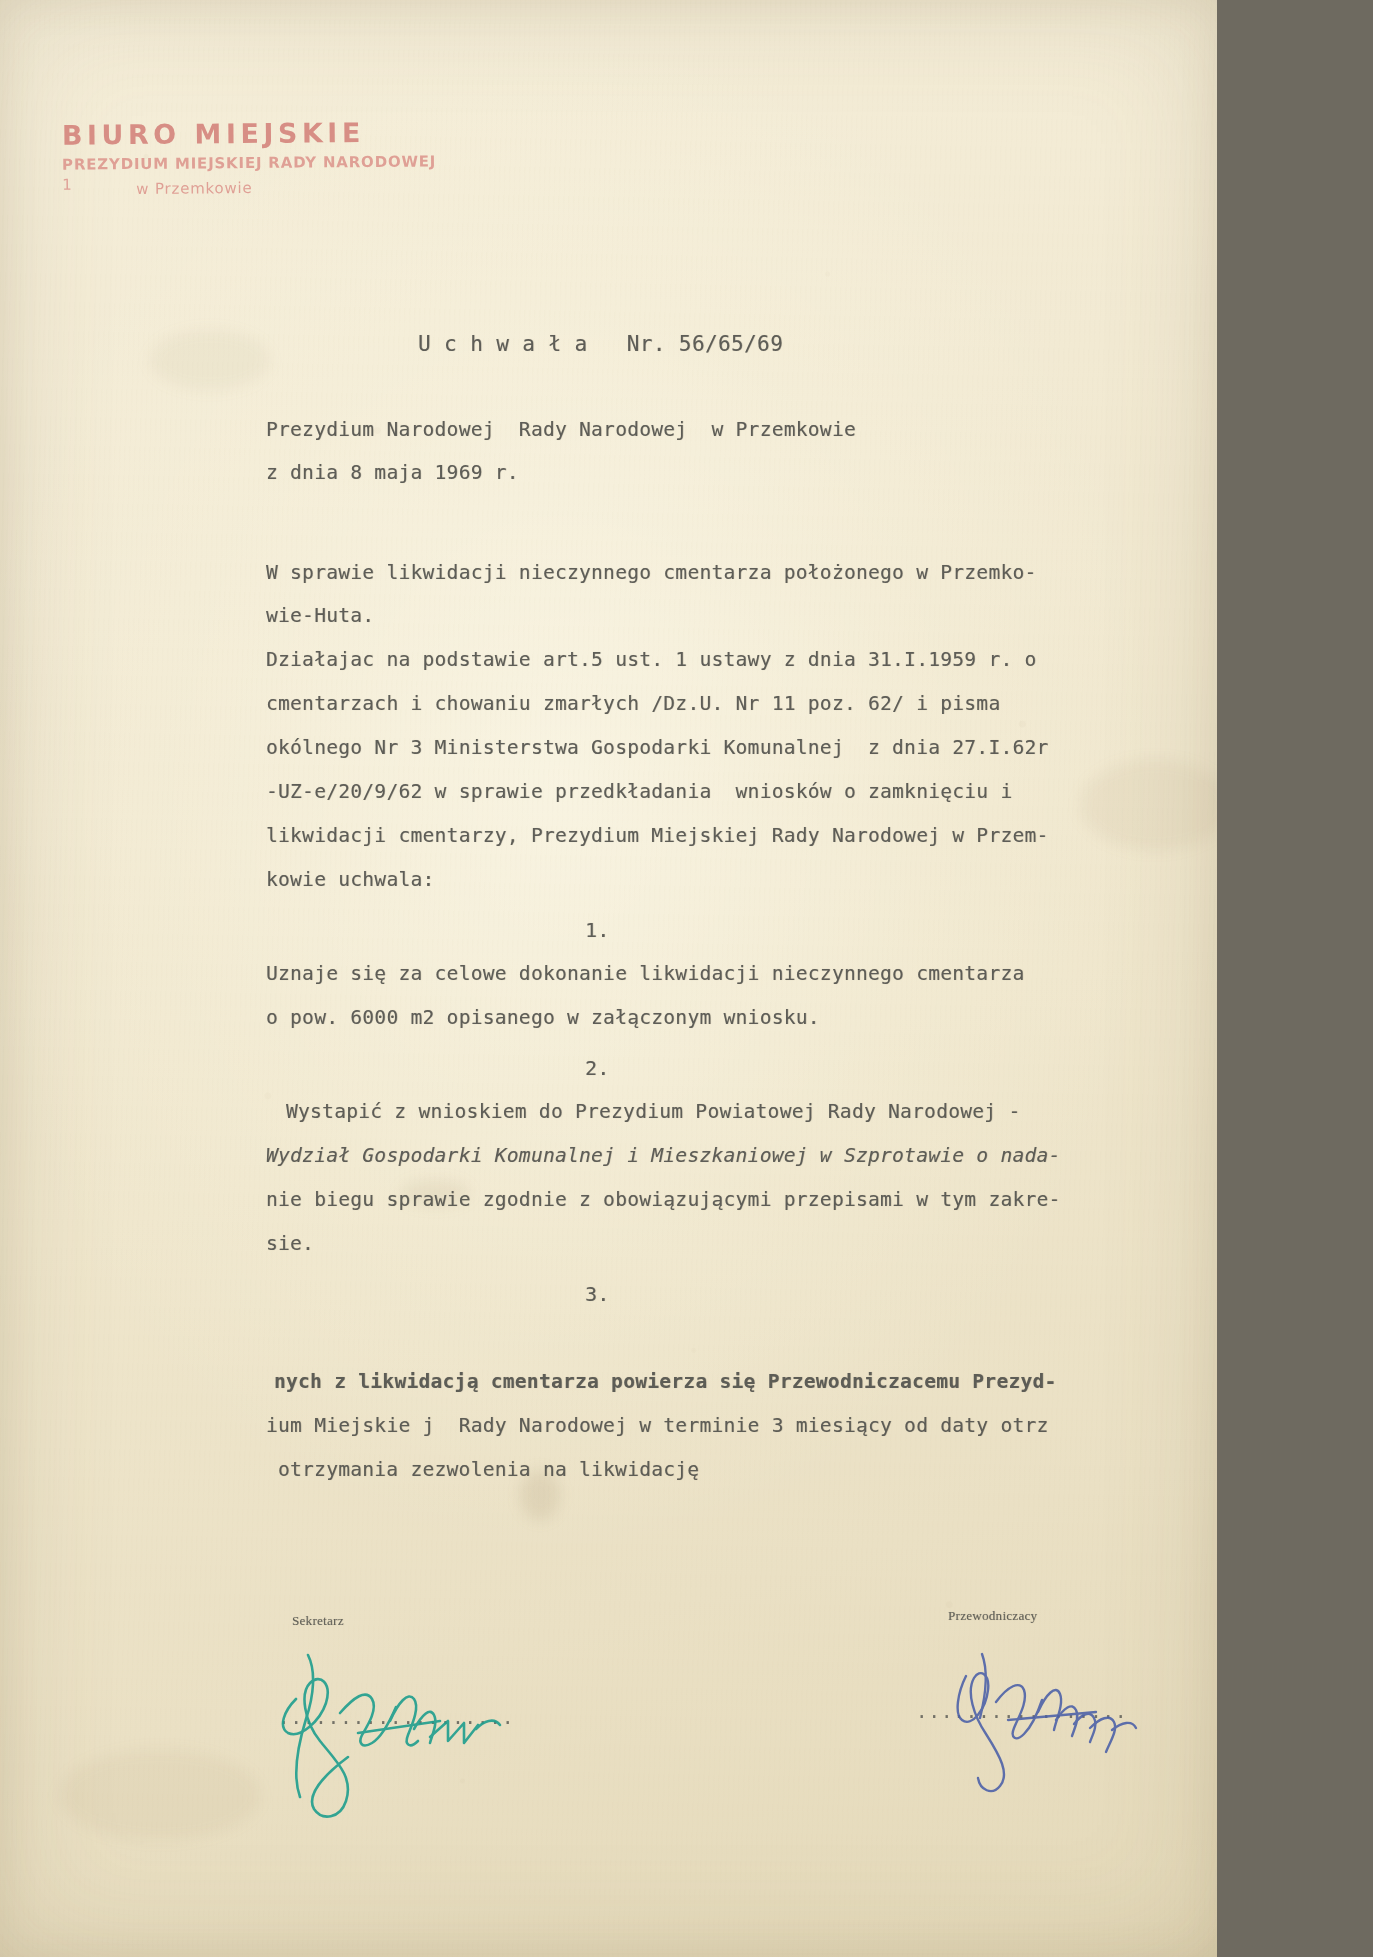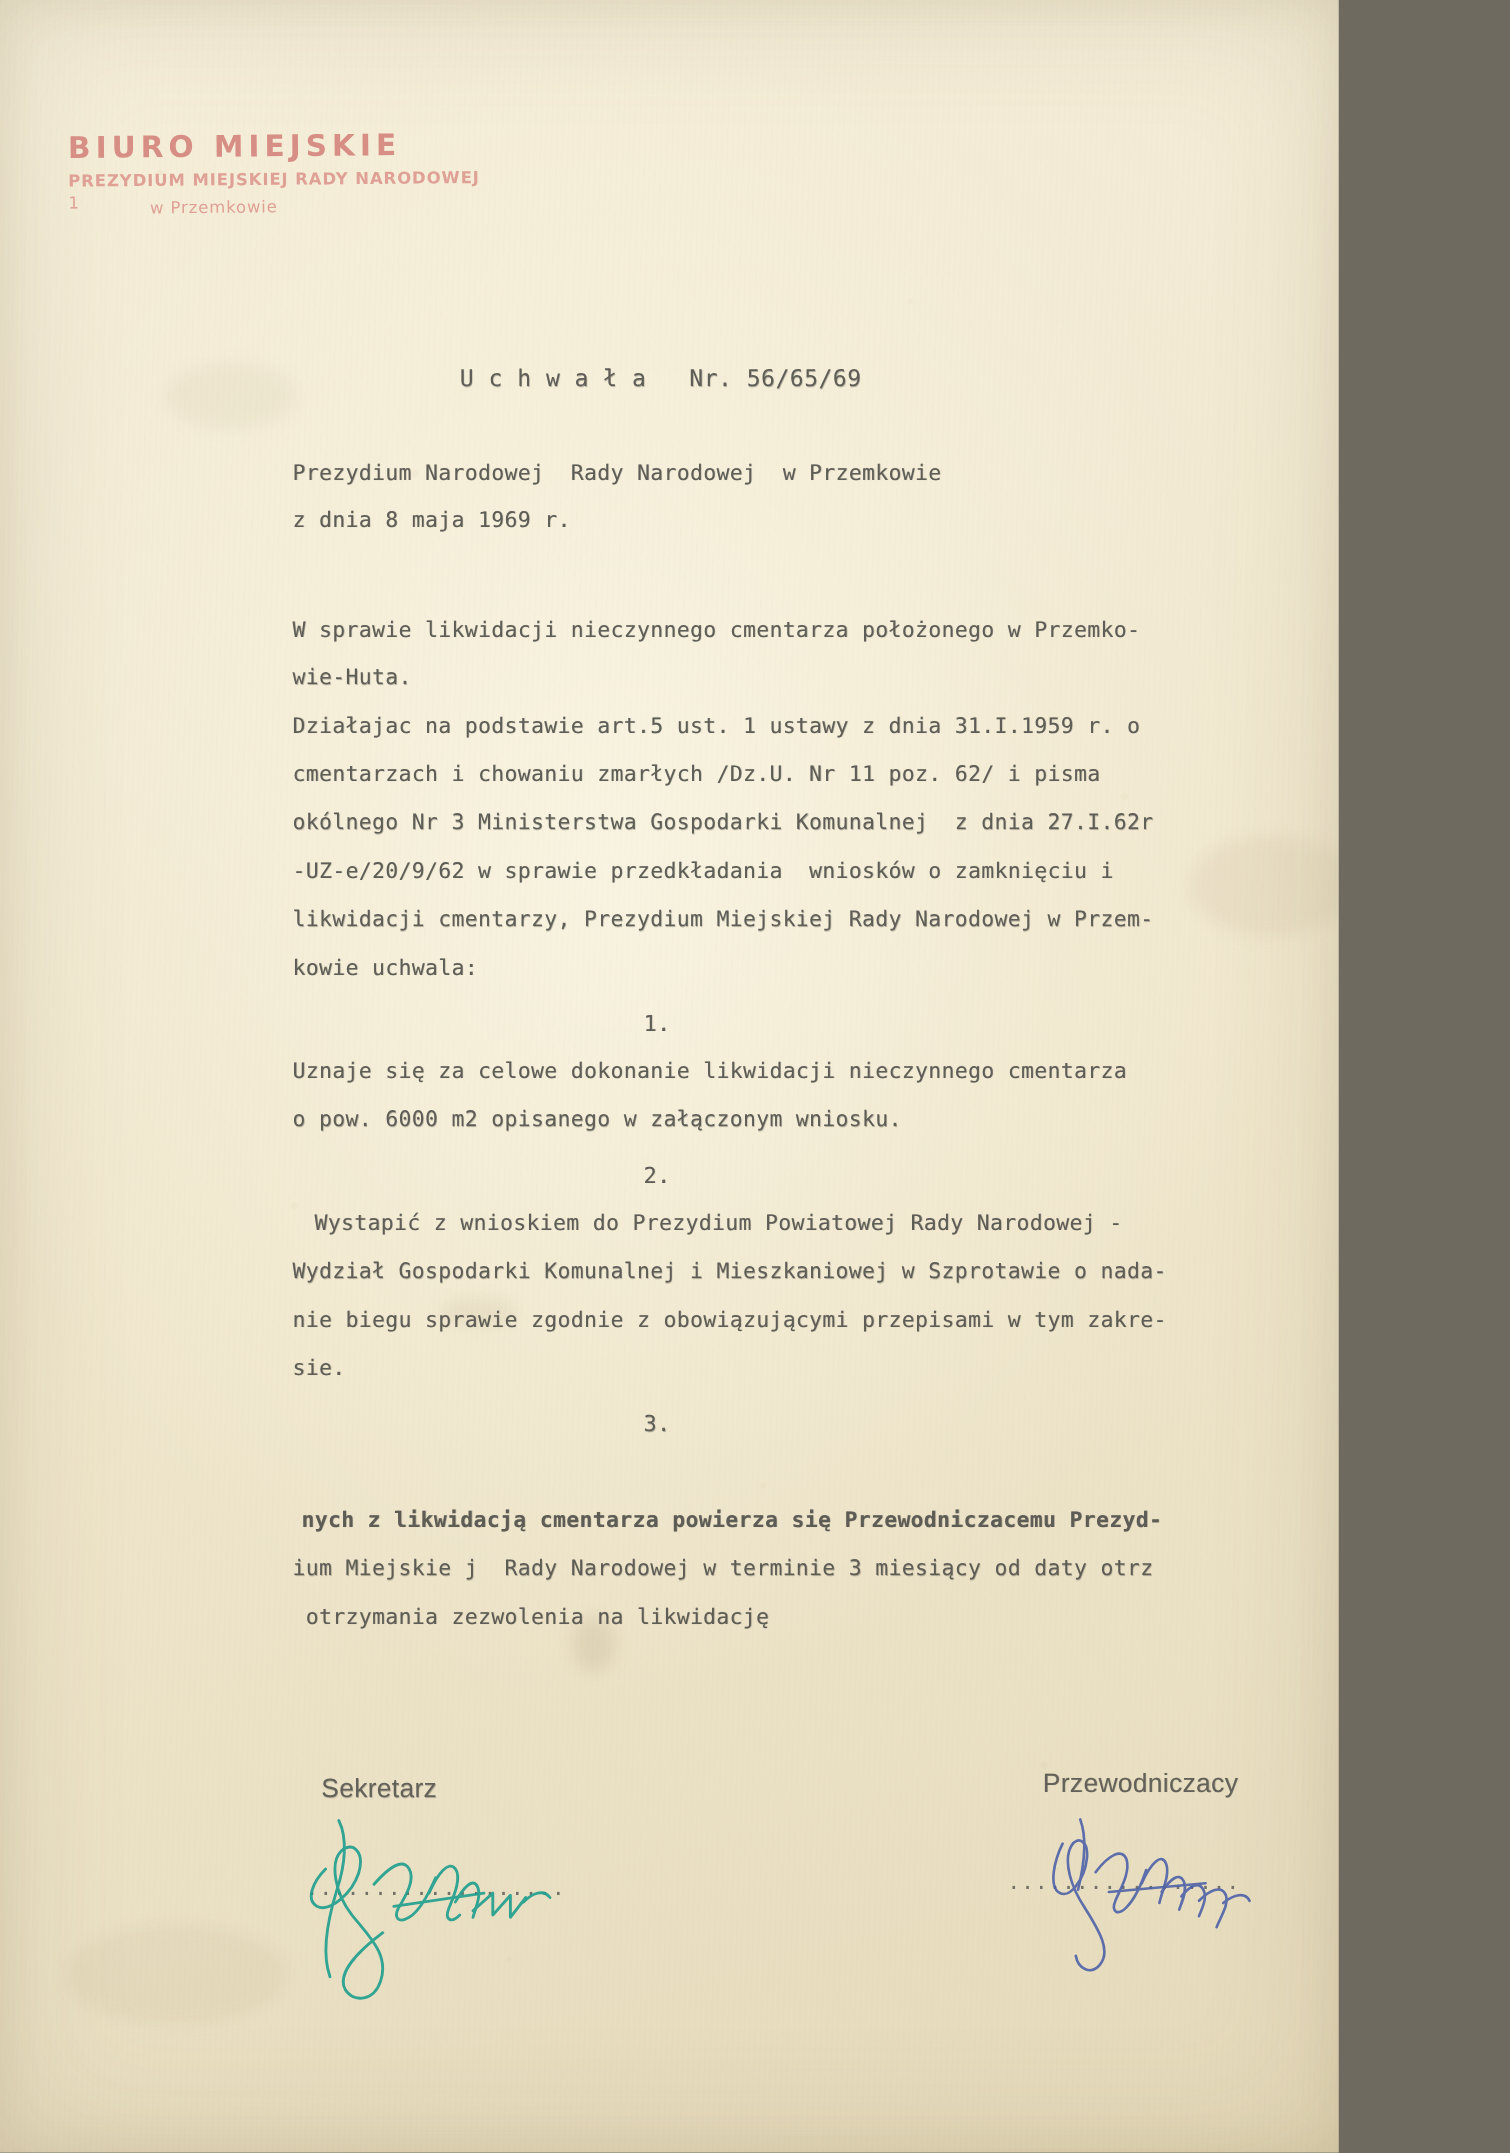--- a/index.html
+++ b/index.html
@@ -113,22 +113,22 @@
     font-size: 21px;
     letter-spacing: 0.4px;
   }
   .sec-num {
     font-size: 20px;
   }
 
   
   .sig-label {
     position: absolute;
-    font-family: Liberation Sans, sans-serif;
-    font-size: 24px;
+    font-family: Liberation Serif, serif;
+    font-size: 13px;
     color: #55554f;
     letter-spacing: 0.3px;
     text-shadow: 0.5px 0.4px 0.7px rgba(70,65,55,0.4);
     opacity: 0.9;
     white-space: pre;
   }
   .dots {
     position: absolute;
     font-family: "DejaVu Sans Mono", monospace;
     font-size: 19px;
@@ -172,21 +172,21 @@
   <div class="typed" style="left:266px; top:780px;">-UZ-e/20/9/62 w sprawie przedkładania  wniosków o zamknięciu i</div>
   <div class="typed" style="left:266px; top:824px;">likwidacji cmentarzy, Prezydium Miejskiej Rady Narodowej w Przem-</div>
   <div class="typed" style="left:266px; top:868px;">kowie uchwala:</div>
 
   <div class="typed sec-num" style="left:585px; top:918px;">1.</div>
   <div class="typed" style="left:266px; top:962px;">Uznaje się za celowe dokonanie likwidacji nieczynnego cmentarza</div>
   <div class="typed" style="left:266px; top:1006px;">o pow. 6000 m2 opisanego w załączonym wniosku.</div>
 
   <div class="typed sec-num" style="left:585px; top:1056px;">2.</div>
   <div class="typed" style="left:266px; top:1100px;margin-left:20px;">Wystapić z wnioskiem do Prezydium Powiatowej Rady Narodowej -</div>
-  <div class="typed" style="left:266px; top:1144px;">Wydział Gospodarki Komunalnej i Mieszkaniowej w Szprotawie o nada-</div>
+  <div class="typed" style="left:266px; top:1144px;font-style:italic;">Wydział Gospodarki Komunalnej i Mieszkaniowej w Szprotawie o nada-</div>
   <div class="typed" style="left:266px; top:1188px;">nie biegu sprawie zgodnie z obowiązującymi przepisami w tym zakre-</div>
   <div class="typed" style="left:266px; top:1232px;">sie.</div>
 
   <div class="typed sec-num" style="left:585px; top:1282px;">3.</div>
   <div class="typed" style="left:274px; top:1370px;font-weight:bold;">nych z likwidacją cmentarza powierza się Przewodniczacemu Prezyd-</div>
   <div class="typed" style="left:266px; top:1414px;">ium Miejskie j  Rady Narodowej w terminie 3 miesiący od daty otrz</div>
   <div class="typed" style="left:266px; top:1458px;margin-left:12px;">otrzymania zezwolenia na likwidację</div>
 
   <div class="sig-label" style="left:292px; top:1613px;">Sekretarz</div>
   <div class="dots" style="left:278px; top:1706px;">...................</div>

